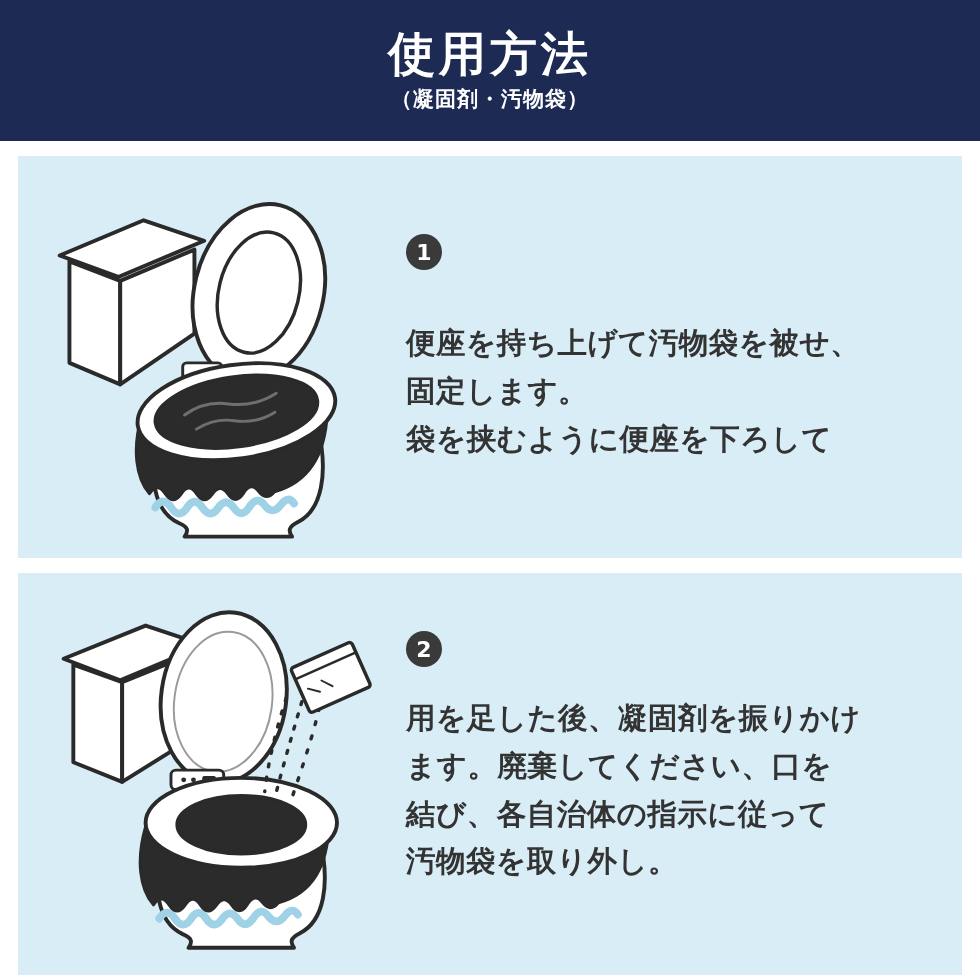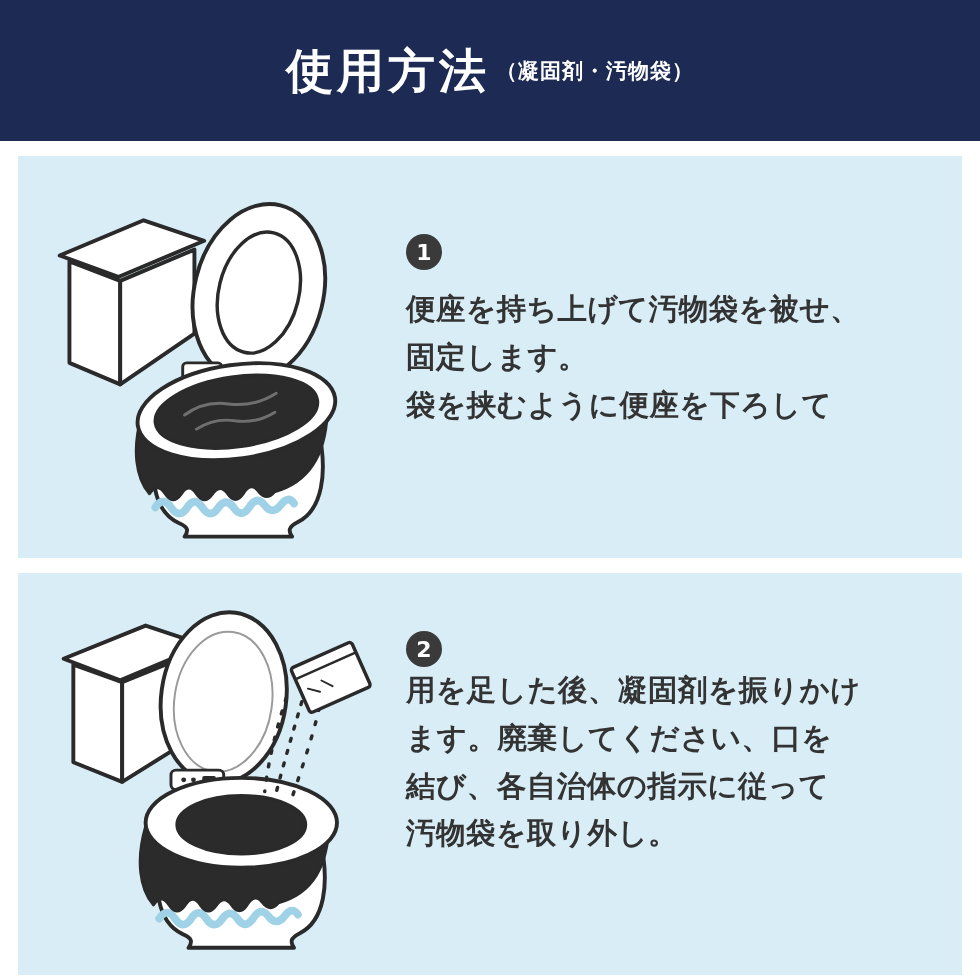--- a/index.html
+++ b/index.html
@@ -6,43 +6,43 @@
     --header-bg:#1c2a54;
     --panel-bg:#d8edf6;
     --badge-bg:#3a3a3a;
     --text:#333333;
   }
   *{box-sizing:border-box;margin:0;padding:0;}
   html,body{width:980px;height:980px;overflow:hidden;background:#ffffff;
     font-family:"DejaVu Sans","Liberation Sans",sans-serif;}
   .header{
     width:980px;height:141px;background:var(--header-bg);
-    display:flex;flex-direction:row;align-items:center;justify-content:center;
+    display:flex;flex-direction:column;align-items:center;justify-content:center;
     color:#ffffff;gap:6px;
   }
   .header .title{font-size:47px;font-weight:bold;letter-spacing:4px;line-height:1.1;}
   .header .subtitle{font-size:21px;font-weight:bold;letter-spacing:1px;}
   .panel{
     margin:15px 18px 0 18px;background:var(--panel-bg);
     height:402px;display:flex;flex-direction:row;
   }
   .illustration{
     width:388px;height:100%;display:flex;align-items:center;justify-content:center;
     flex-shrink:0;
   }
   .step-text{flex:1;padding-right:24px;}
   .panel-1 .step-text{padding-top:78px;}
   .panel-2 .step-text{padding-top:58px;}
   .badge{
     width:36px;height:36px;border-radius:50%;background:var(--badge-bg);
     color:#ffffff;font-size:22px;font-weight:bold;
     display:flex;align-items:center;justify-content:center;
   }
-  .panel-1 .lines{margin-top:16px;}
-  .panel-2 .lines{}
+  .panel-1 .lines{margin-top:50px;}
+  .panel-2 .lines{margin-top:28px;}
   .lines{font-size:29.5px;font-weight:bold;color:var(--text);line-height:1.62;letter-spacing:0.5px;}
   svg{display:block;}
 </style>
 </head>
 <body>
 
 <header class="header">
   <div class="title">使用方法</div>
   <div class="subtitle">（凝固剤・汚物袋）</div>
 </header>

